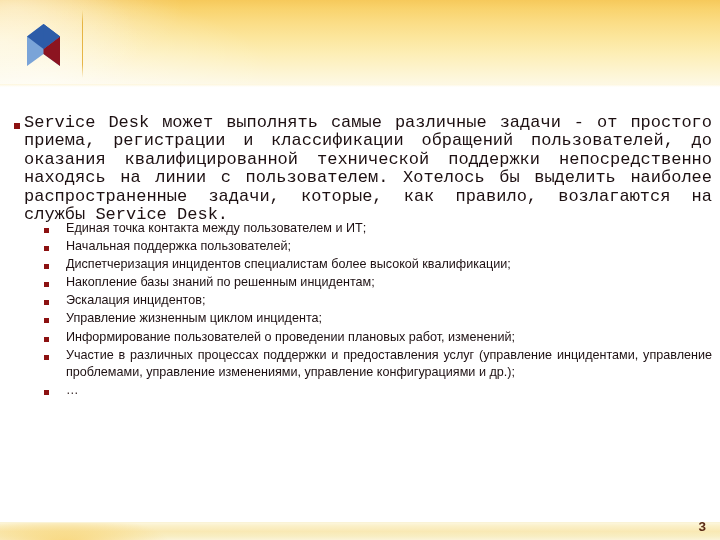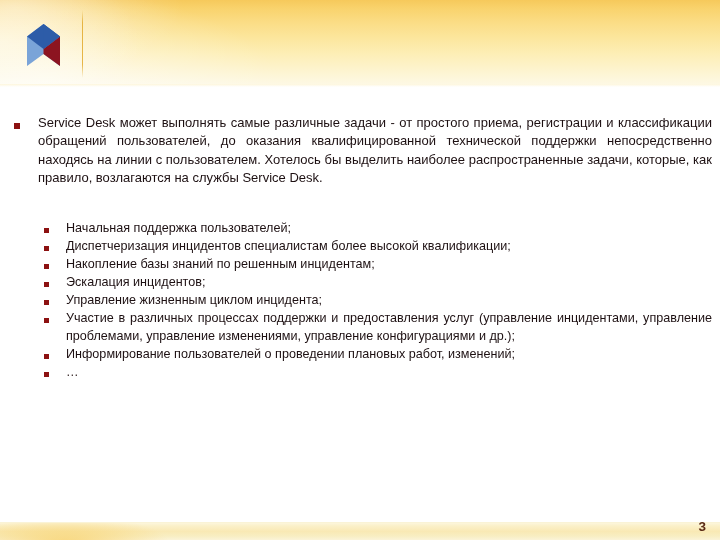--- a/index.html
+++ b/index.html
@@ -99,27 +99,28 @@
   }
   .intro-bullet {
     flex: 0 0 auto;
     width: 6px; height: 6px;
     background: #8c1111;
     margin-top: 9px;
     margin-right: 0px;
   }
   .intro-text {
     flex: 1 1 auto;
-    margin-left: 18px;
-    font-size: 13px;
+    margin-left: 4px;
+    font-size: 17px;
     line-height: 18.4px;
     color: #1d1012;
     text-align: justify;
     text-align-last: left;
     hyphens: none;
+    font-family: Liberation Mono, monospace;
   }
 
   
   .sub-list {
     position: absolute;
     left: 44px; top: 133px;
     width: 668px;
   }
   .sub-item {
     display: flex;
@@ -201,45 +202,49 @@
   <div class="body-area">
 
     <div class="intro-row">
       <span class="intro-bullet"></span>
       <span class="intro-text">Service Desk может выполнять самые различные задачи - от простого приема, регистрации и классификации обращений пользователей, до оказания квалифицированной технической поддержки непосредственно находясь на линии с пользователем. Хотелось бы выделить наиболее распространенные задачи, которые, как правило, возлагаются на службы Service Desk.</span>
     </div>
 
     <div class="sub-list">
         <div class="sub-item">
           <span class="sub-bullet"></span>
+          <span class="sub-text">Единая точка контакта между пользователем и ИТ;</span>
+        </div>
+        <div class="sub-item">
+          <span class="sub-bullet"></span>
           <span class="sub-text">Начальная поддержка пользователей;</span>
         </div>
         <div class="sub-item">
           <span class="sub-bullet"></span>
           <span class="sub-text">Диспетчеризация инцидентов специалистам более высокой квалификации;</span>
         </div>
         <div class="sub-item">
           <span class="sub-bullet"></span>
           <span class="sub-text">Накопление базы знаний по решенным инцидентам;</span>
         </div>
         <div class="sub-item">
           <span class="sub-bullet"></span>
           <span class="sub-text">Эскалация инцидентов;</span>
         </div>
         <div class="sub-item">
           <span class="sub-bullet"></span>
           <span class="sub-text">Управление жизненным циклом инцидента;</span>
         </div>
         <div class="sub-item">
           <span class="sub-bullet"></span>
+          <span class="sub-text">Информирование пользователей о проведении плановых работ, изменений;</span>
+        </div>
+        <div class="sub-item">
+          <span class="sub-bullet"></span>
           <span class="sub-text justify">Участие в различных процессах поддержки и предоставления услуг (управление инцидентами, управление проблемами, управление изменениями, управление конфигурациями и др.);</span>
-        </div>
-        <div class="sub-item">
-          <span class="sub-bullet"></span>
-          <span class="sub-text">Информирование пользователей о проведении плановых работ, изменений;</span>
         </div>
         <div class="sub-item">
           <span class="sub-bullet"></span>
           <span class="sub-text dots">…</span>
         </div>
       </div>
 
   </div>
 
   <div class="footer">

